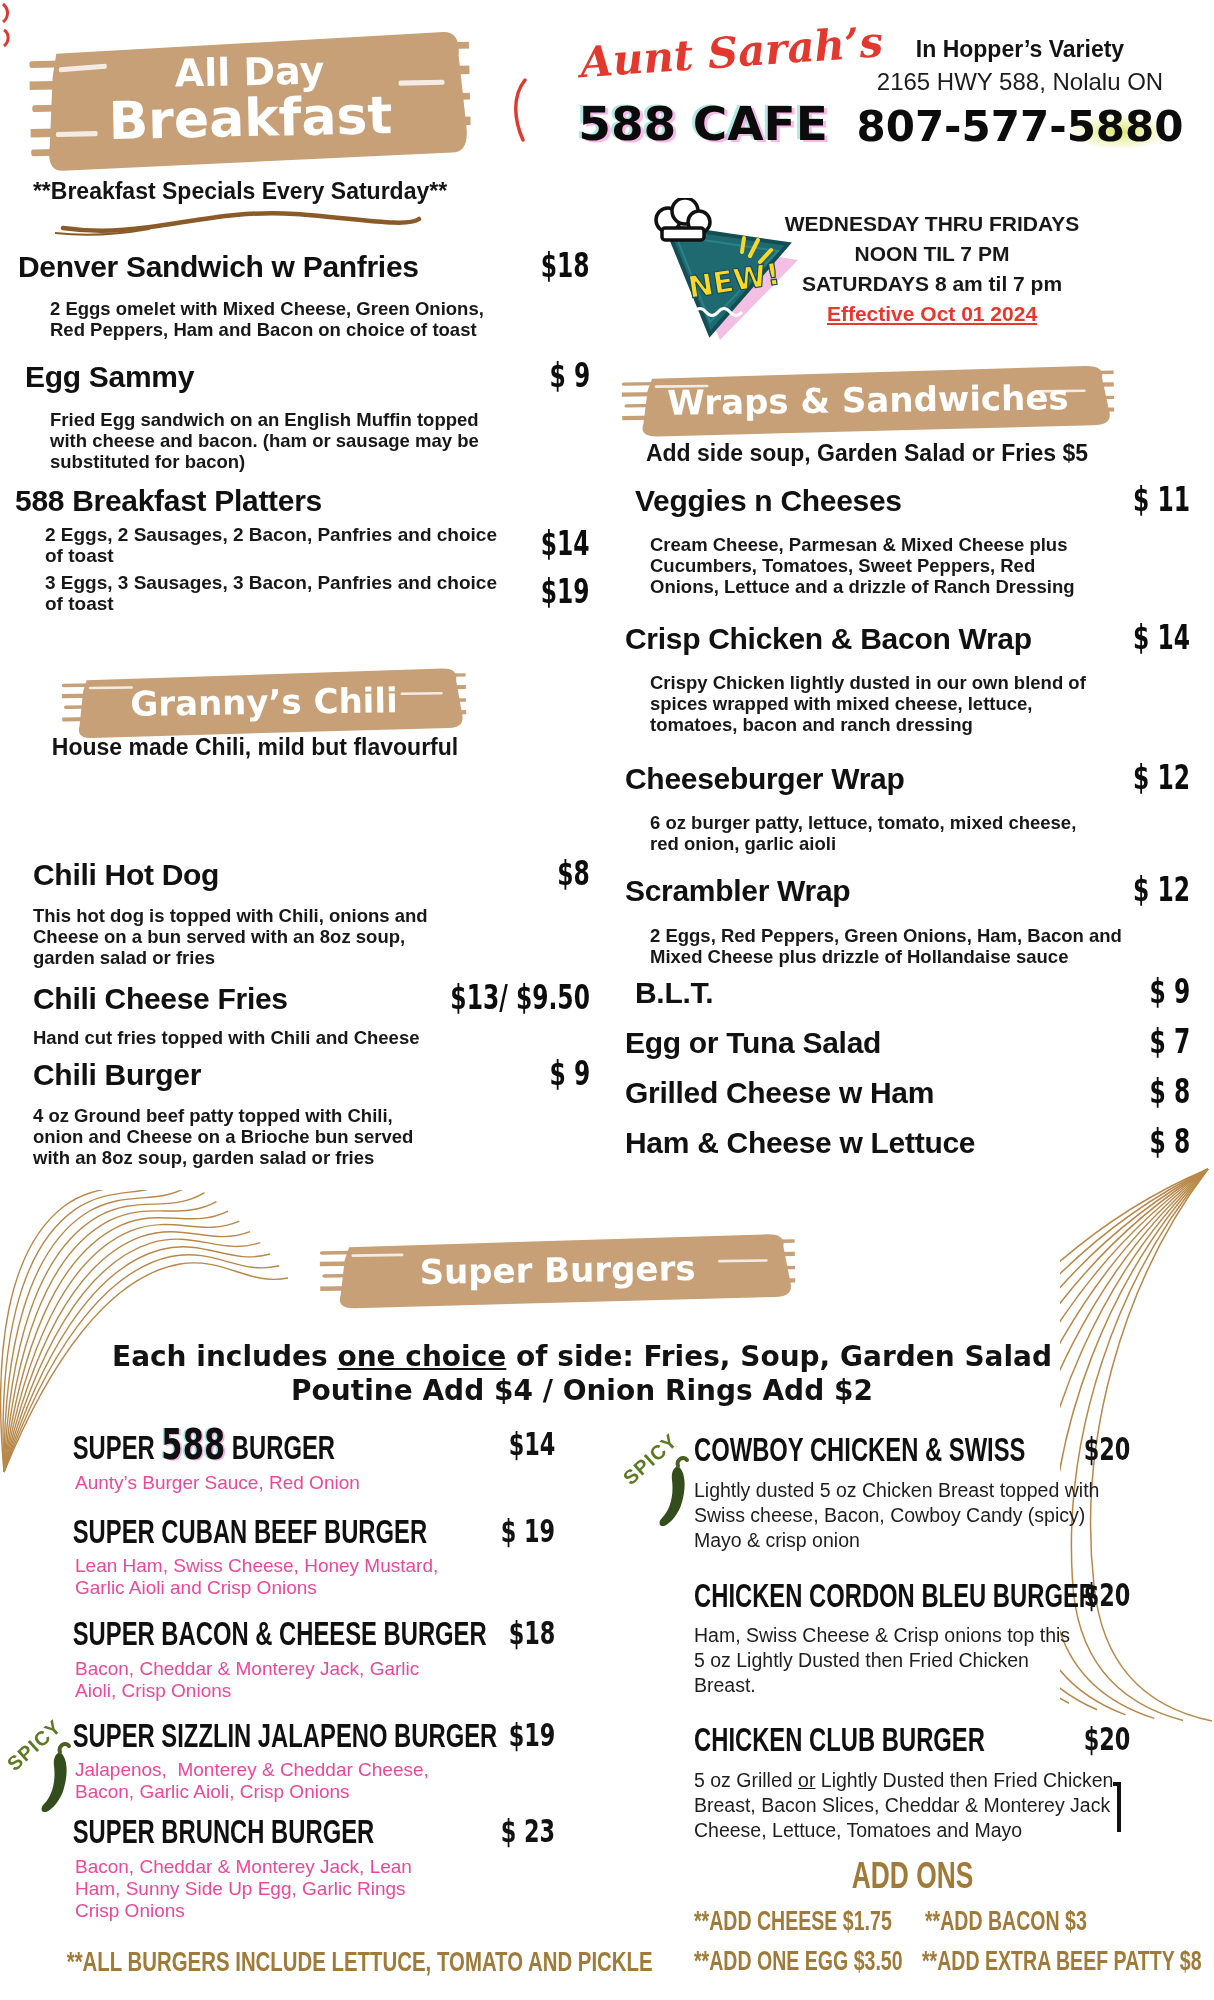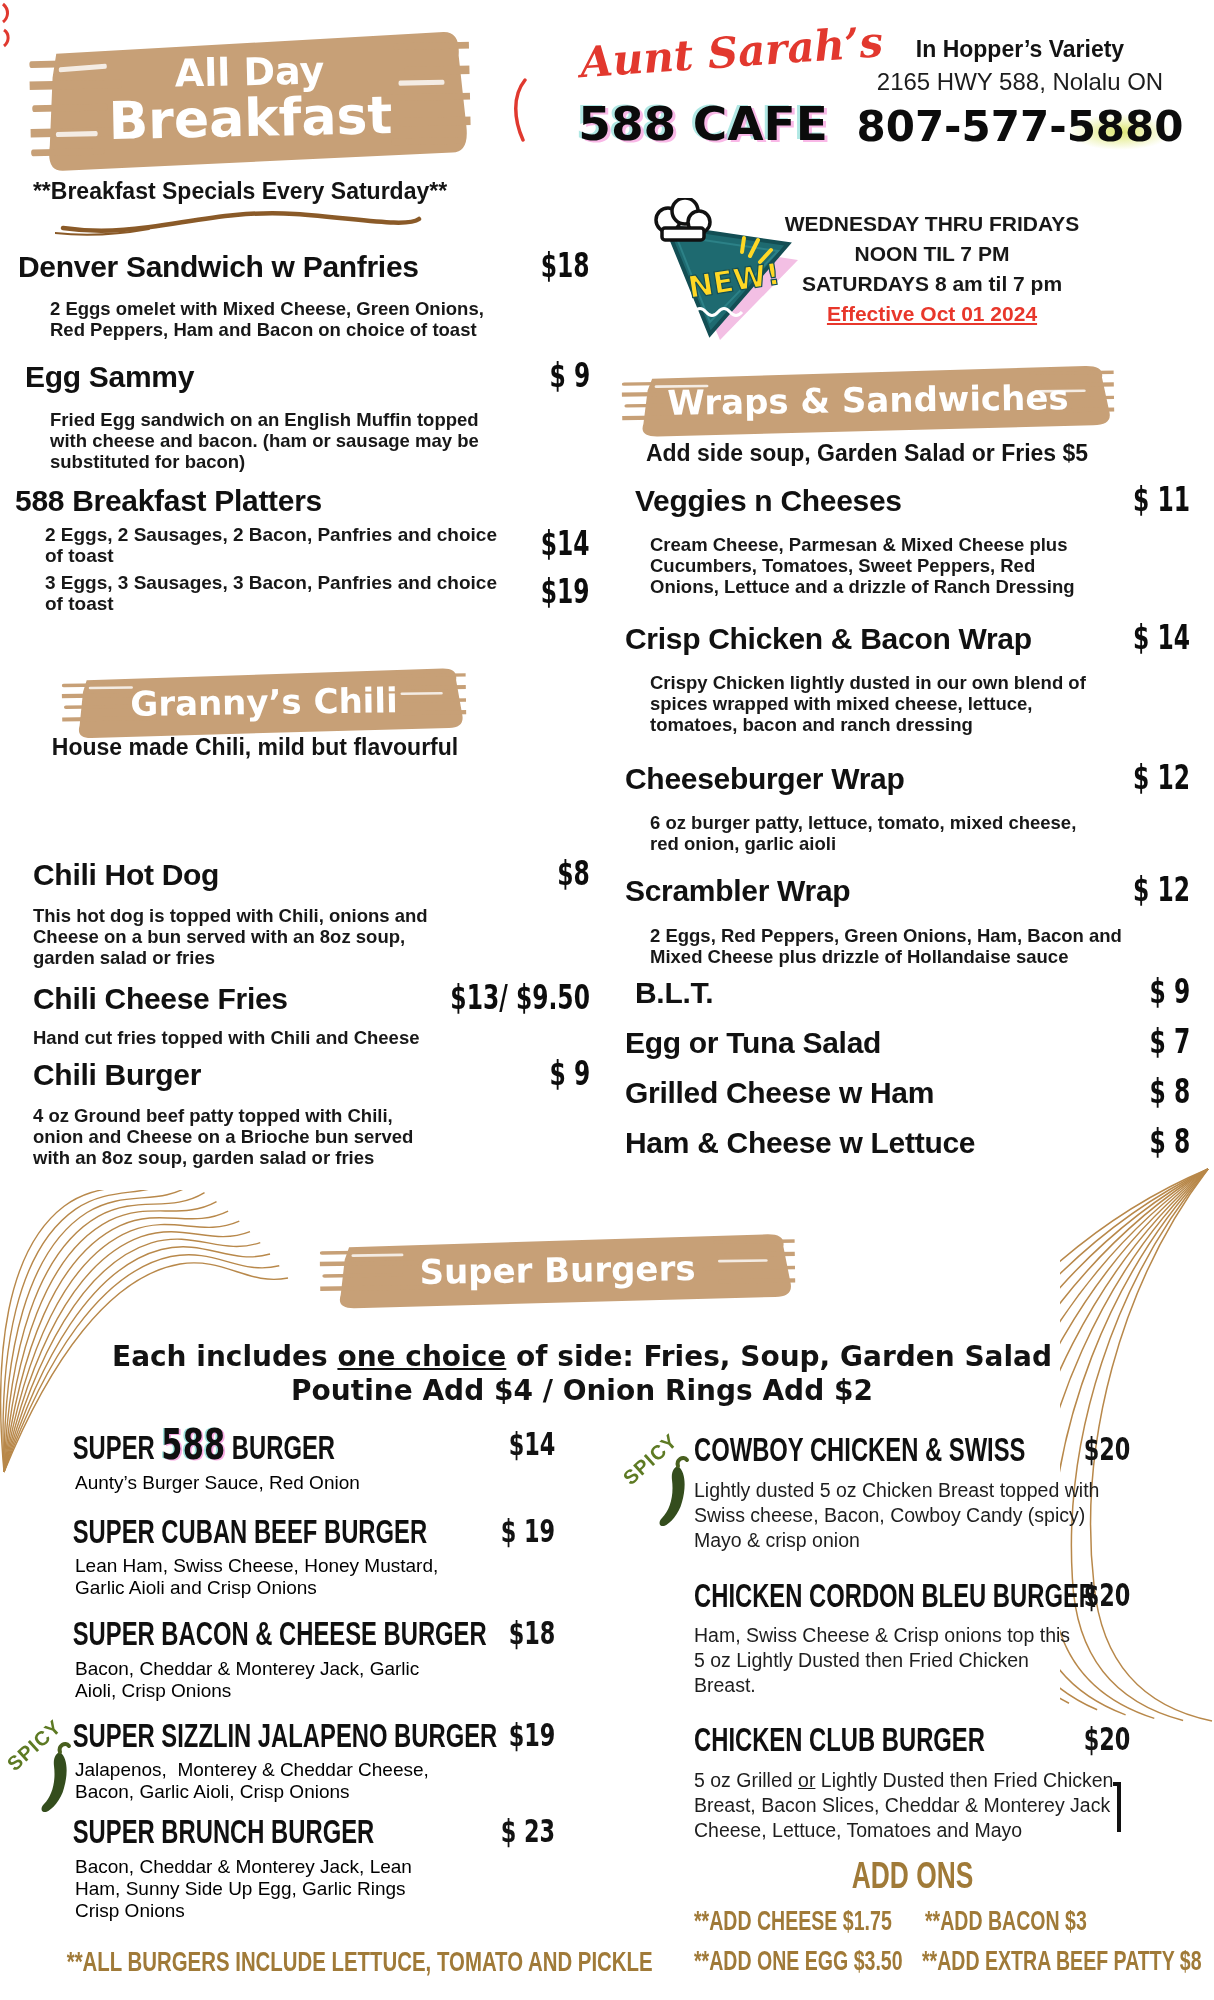--- a/index.html
+++ b/index.html
@@ -23,21 +23,21 @@
   .desc{font-weight:bold;font-size:18.5px;line-height:21px;color:#181818;}
   .subtitle{font-weight:bold;font-size:23px;color:#141414;text-align:center;}
 
   
   .cond{display:inline-block;transform:scale(0.85,1.18);transform-origin:left center;
         font-family:"Liberation Sans",sans-serif;font-weight:bold;white-space:nowrap;}
   .bname{font-size:28px;color:#101010;}
   .bprice{position:absolute;right:0;top:-1px;font-family:"DejaVu Sans",sans-serif;font-weight:bold;font-size:28px;
           transform:scale(0.8,1.15);transform-origin:right center;white-space:nowrap;}
   .bdesc{font-weight:normal;font-size:19.5px;line-height:25px;color:#1e1e1e;}
-  .bdesc-l{font-weight:normal;font-size:19px;line-height:22px;color:#000000;}
+  .bdesc-l{font-weight:normal;font-size:19px;line-height:22px;color:#ec4899;}
   .gold{color:#a07a38;}
   .glitch588{font-family:"DejaVu Sans",sans-serif;font-weight:bold;font-size:36px;
              text-shadow:2px 1px 0 rgba(244,114,208,0.6),-2px 0 0 rgba(80,205,195,0.55);}
 
   .hours-line{font-weight:bold;font-size:21px;color:#181818;text-align:center;margin-bottom:6px;}
   .u{text-decoration:underline;}
 </style>
 </head>
 <body>
 

